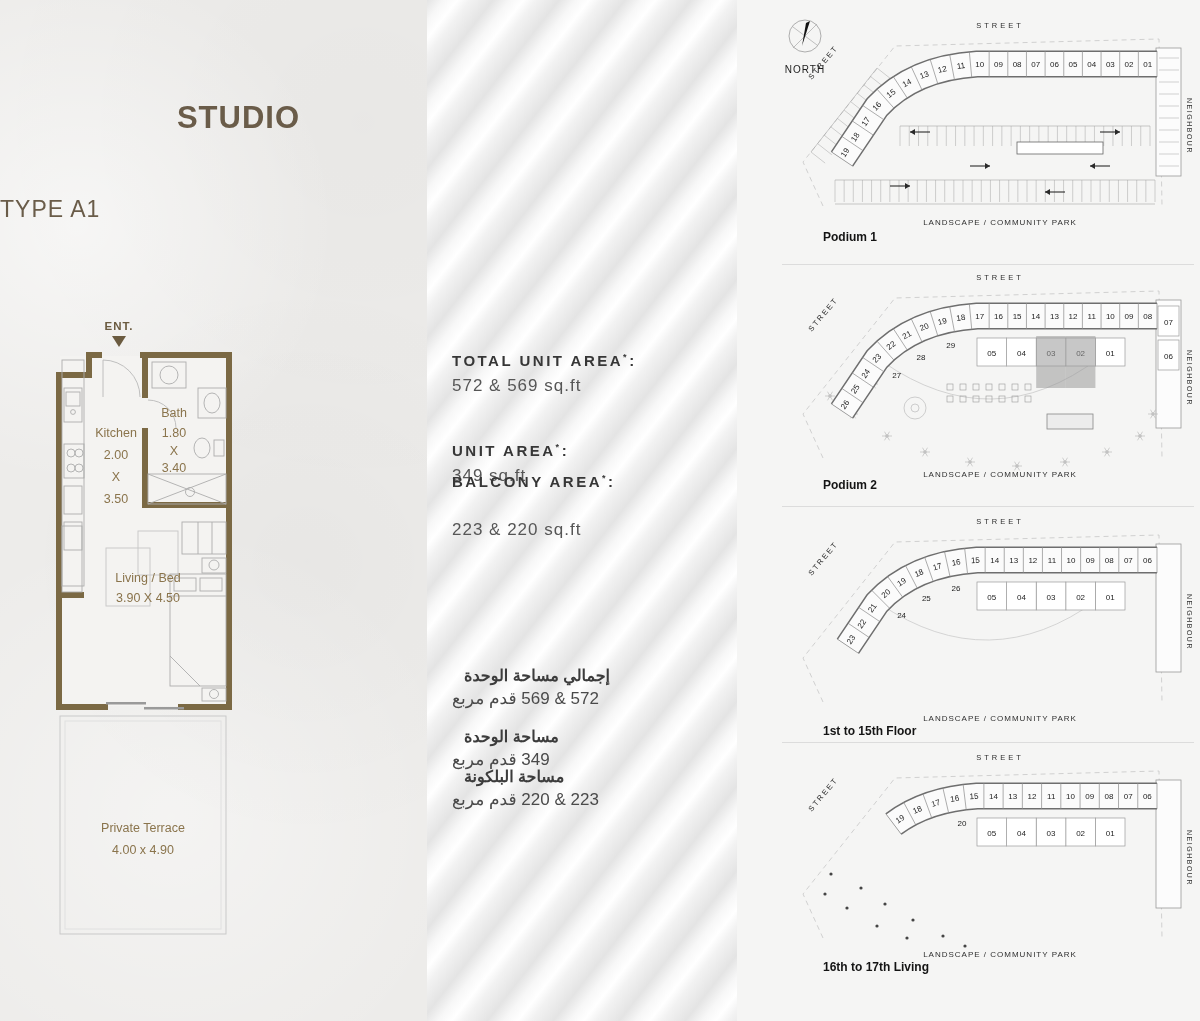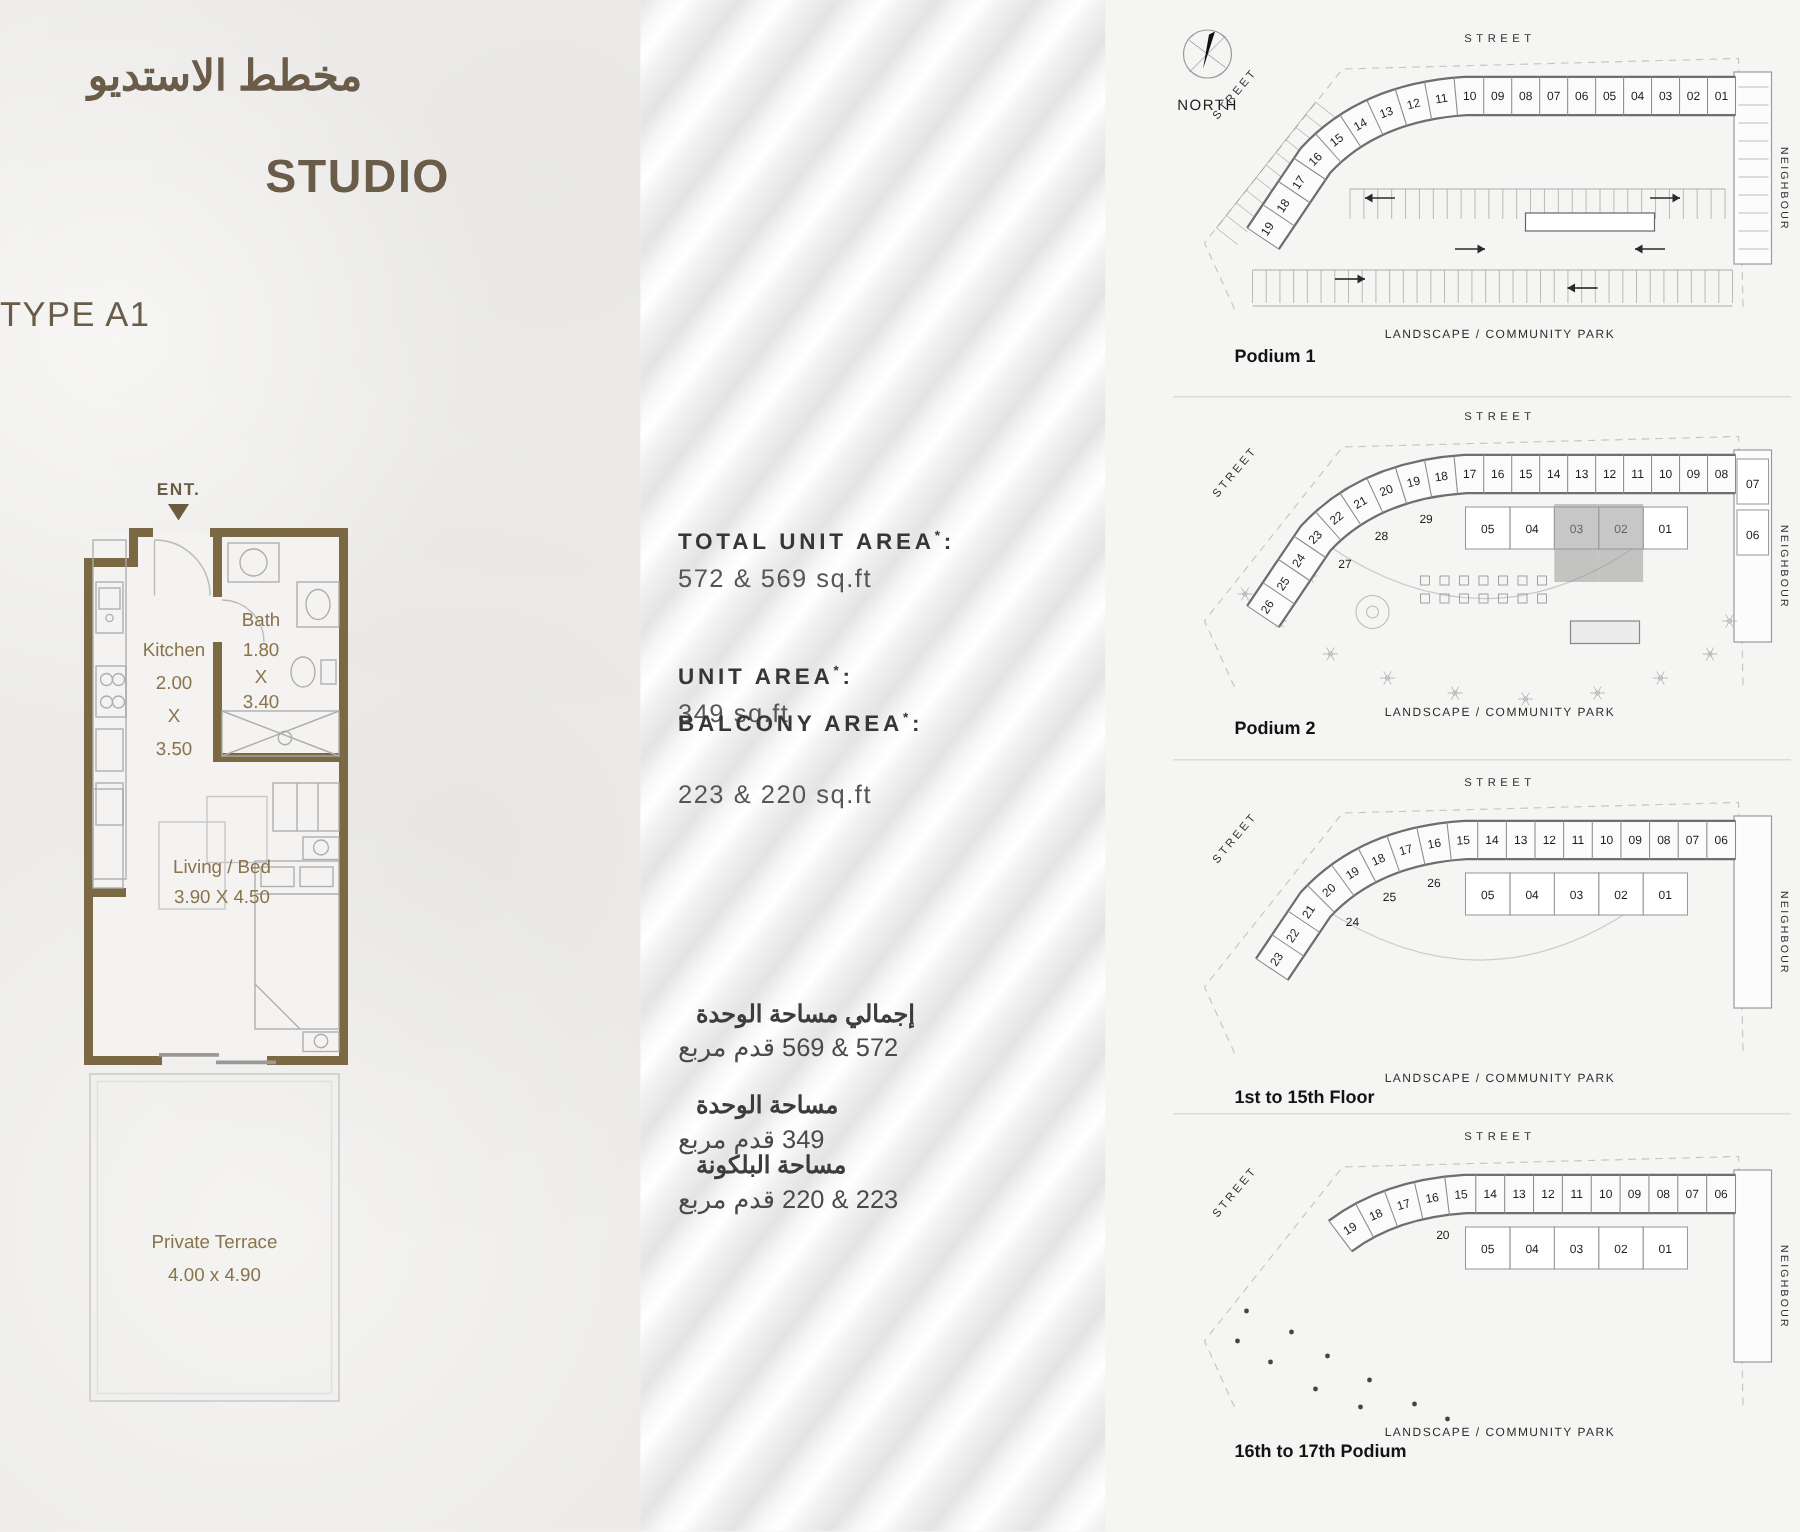--- a/index.html
+++ b/index.html
@@ -43,21 +43,20 @@
   .diagram-label{position:absolute;left:47px;font-size:12px;font-weight:bold;color:#141414;padding-left:39px;}
   .divider{position:absolute;left:45px;width:412px;border-top:1px solid #dcdcdc;}
 
   
   .plan-label{fill:#8a744c;}
 </style>
 </head>
 <body>
 
 <div class="left-panel">
-  <div class="title-ar">مخطط الاستديو</div>
   <div class="title-en">
     <div>STUDIO</div>
   </div>
   <div class="type-label">TYPE A1</div>
 
   <svg style="position:absolute;left:50px;top:316px" width="198" height="632" viewBox="0 0 198 632">
     <g>
       <text x="69" y="14" font-size="11.5" font-weight="bold" text-anchor="middle" fill="#6b5b40" letter-spacing="1">ENT.</text>
       <polygon points="62,20 76,20 69,31" fill="#6b5b40"></polygon>
     </g>
@@ -638,15 +637,15 @@
         <rect x="241.6" y="72" width="29.6" height="28" fill="#ffffff" stroke="#9a9a9a" stroke-width="0.7"></rect>
         <text x="256.4" y="89.5" font-size="8" fill="#1d1d1d" text-anchor="middle" font-family="&quot;Liberation Sans&quot;,sans-serif">04</text>
         <rect x="212" y="72" width="29.6" height="28" fill="#ffffff" stroke="#9a9a9a" stroke-width="0.7"></rect>
         <text x="226.79999999999998" y="89.5" font-size="8" fill="#1d1d1d" text-anchor="middle" font-family="&quot;Liberation Sans&quot;,sans-serif">05</text>
         <text x="196.89104005896098" y="80.26231924251772" font-size="8" fill="#1d1d1d" text-anchor="middle" font-family="&quot;Liberation Sans&quot;,sans-serif">20</text>
         <text x="235" y="14" font-size="7.5" fill="#2e2e2e" text-anchor="middle" font-family="&quot;Liberation Sans&quot;,sans-serif" letter-spacing="3">STREET</text>
         <text x="60" y="50" font-size="7.5" fill="#2e2e2e" text-anchor="middle" font-family="&quot;Liberation Sans&quot;,sans-serif" transform="rotate(-50 60 50)" letter-spacing="2">STREET</text>
         <text x="422" y="112" font-size="7" fill="#2e2e2e" text-anchor="middle" font-family="&quot;Liberation Sans&quot;,sans-serif" transform="rotate(90 422 112)" letter-spacing="1.5">NEIGHBOUR</text>
         <text x="235" y="211" font-size="8" fill="#2e2e2e" text-anchor="middle" font-family="&quot;Liberation Sans&quot;,sans-serif" letter-spacing="1">LANDSCAPE / COMMUNITY PARK</text>
       </svg>
-    <div class="diagram-label" style="top:214px">16th to 17th Podium</div>
+    <div class="diagram-label" style="top:214px">16th to 17th Living</div>
   </div>
 </div>
 
 </body></html>

